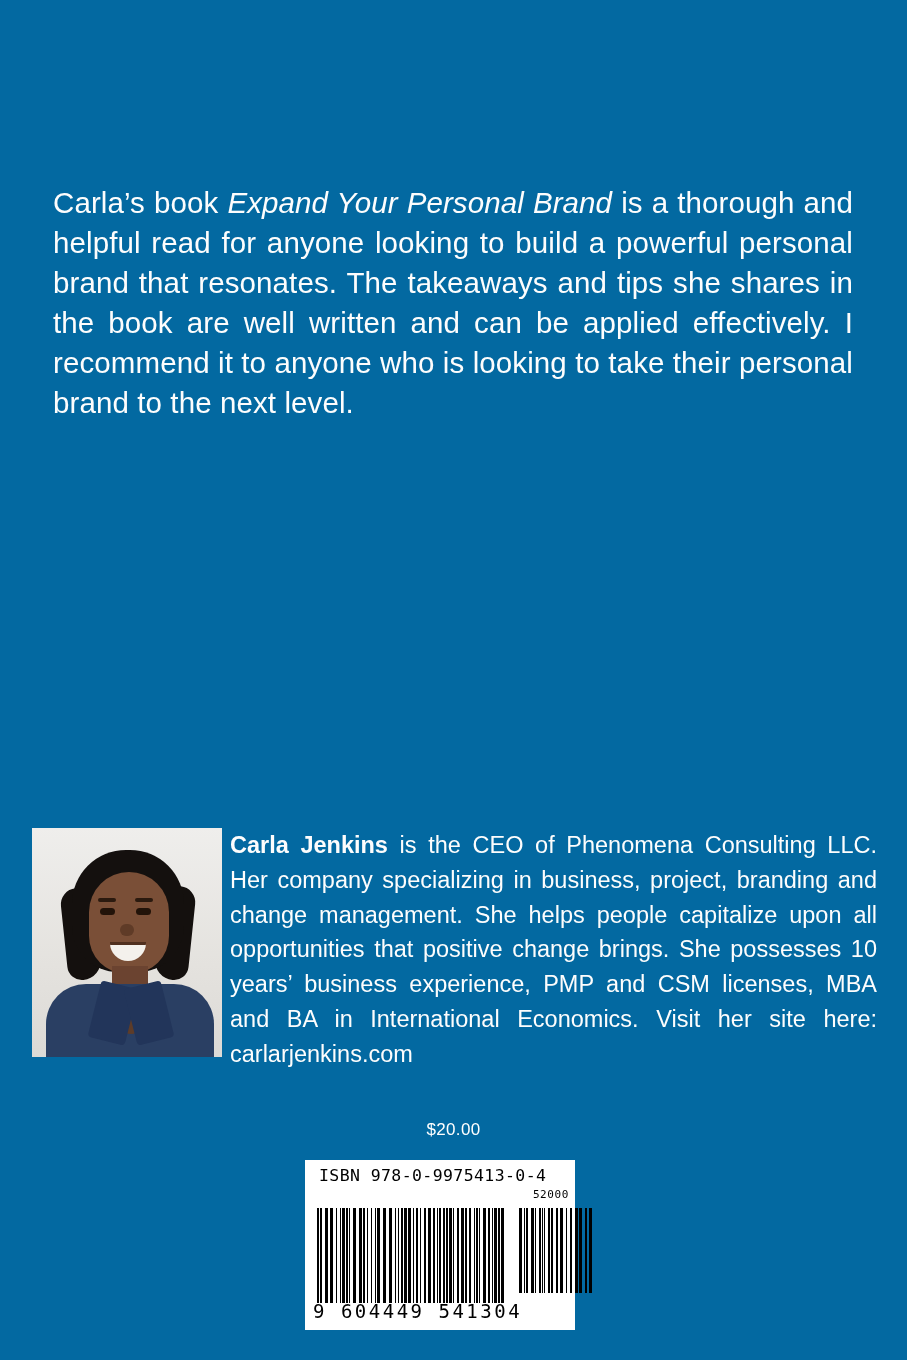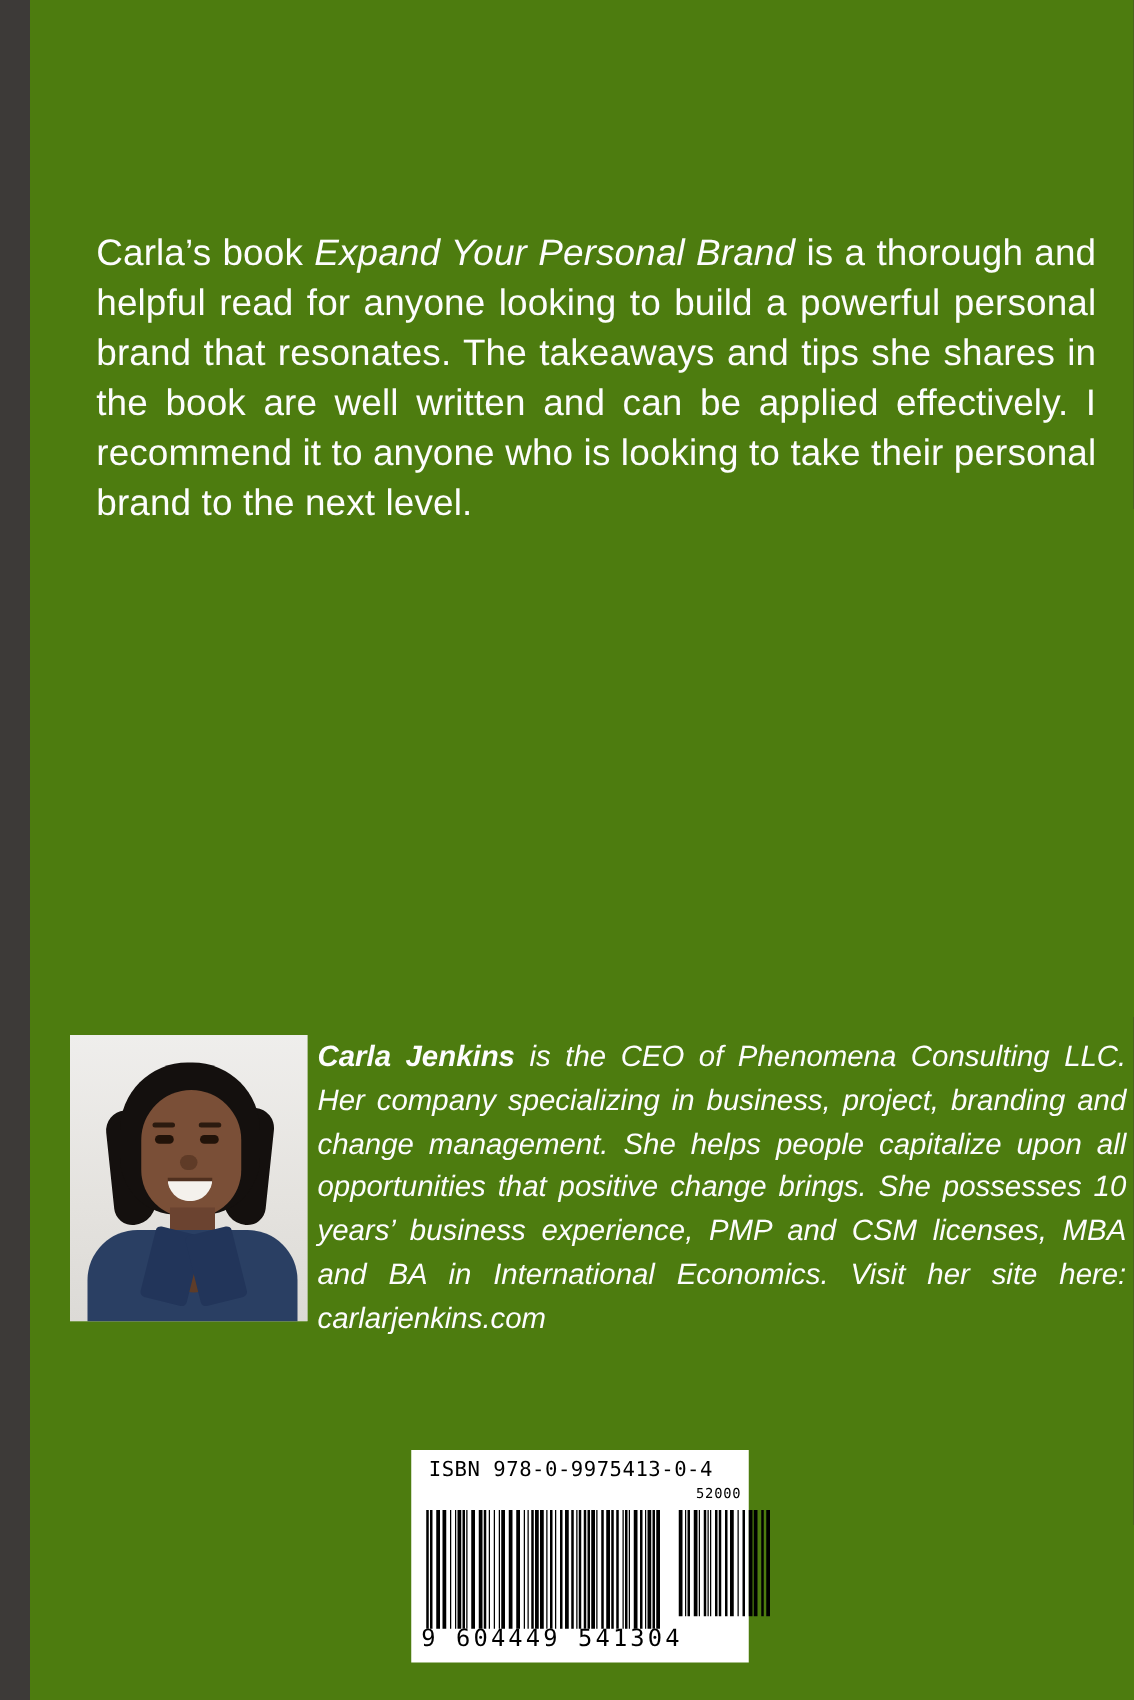--- a/index.html
+++ b/index.html
@@ -12,22 +12,21 @@
     background: #3d3a38;
     font-family: "Liberation Sans", sans-serif;
     color: #ffffff;
     overflow: hidden;
     position: relative;
   }
 
   .page {
     position: absolute;
     inset: 0;
-    background: #4d7c0f;
-    margin-left: 24px;
+    background: #0369a1;
   }
 
   
   .blurb {
     position: absolute;
     left: 53px;
     top: 183px;
     width: 800px;
     font-size: 29.5px;
     line-height: 40px;
@@ -71,21 +70,20 @@
 
   .bio-text {
     position: absolute;
     left: 198px;
     top: 0;
     width: 647px;
     font-size: 23.5px;
     line-height: 34.8px;
     text-align: justify;
     color: #fdfdfd;
-    font-style: italic;
   }
   .bio-text .author-name {
     font-weight: bold;
   }
 
   
   .price {
     position: absolute;
     left: 0;
     right: 0;
@@ -314,20 +312,21 @@
       <div class="p-chest"></div>
       <div class="p-collar-l"></div>
       <div class="p-collar-r"></div>
     </div>
 
     <div class="bio-text">
       <span class="author-name">Carla Jenkins</span><span> is the CEO of Phenomena Consulting LLC. Her company specializing in business, project, branding and change management. She helps people capitalize upon all opportunities that positive change brings. She possesses 10 years’ business experience, PMP and CSM licenses, MBA and BA in International Economics. Visit her site here: carlarjenkins.com</span>
     </div>
   </div>
 
+  <div class="price">$20.00</div>
 
   <div class="barcode-box">
     <div class="isbn-line">ISBN 978-0-9975413-0-4</div>
     <div class="addon-digits">52000</div>
     <div class="bars-main">
         <div class="bar" style="left: 0px; width: 2px;"></div>
         <div class="bar" style="left: 3px; width: 2px;"></div>
         <div class="bar" style="left: 8px; width: 3px;"></div>
         <div class="bar" style="left: 13px; width: 3px;"></div>
         <div class="bar" style="left: 19px; width: 1px;"></div>

